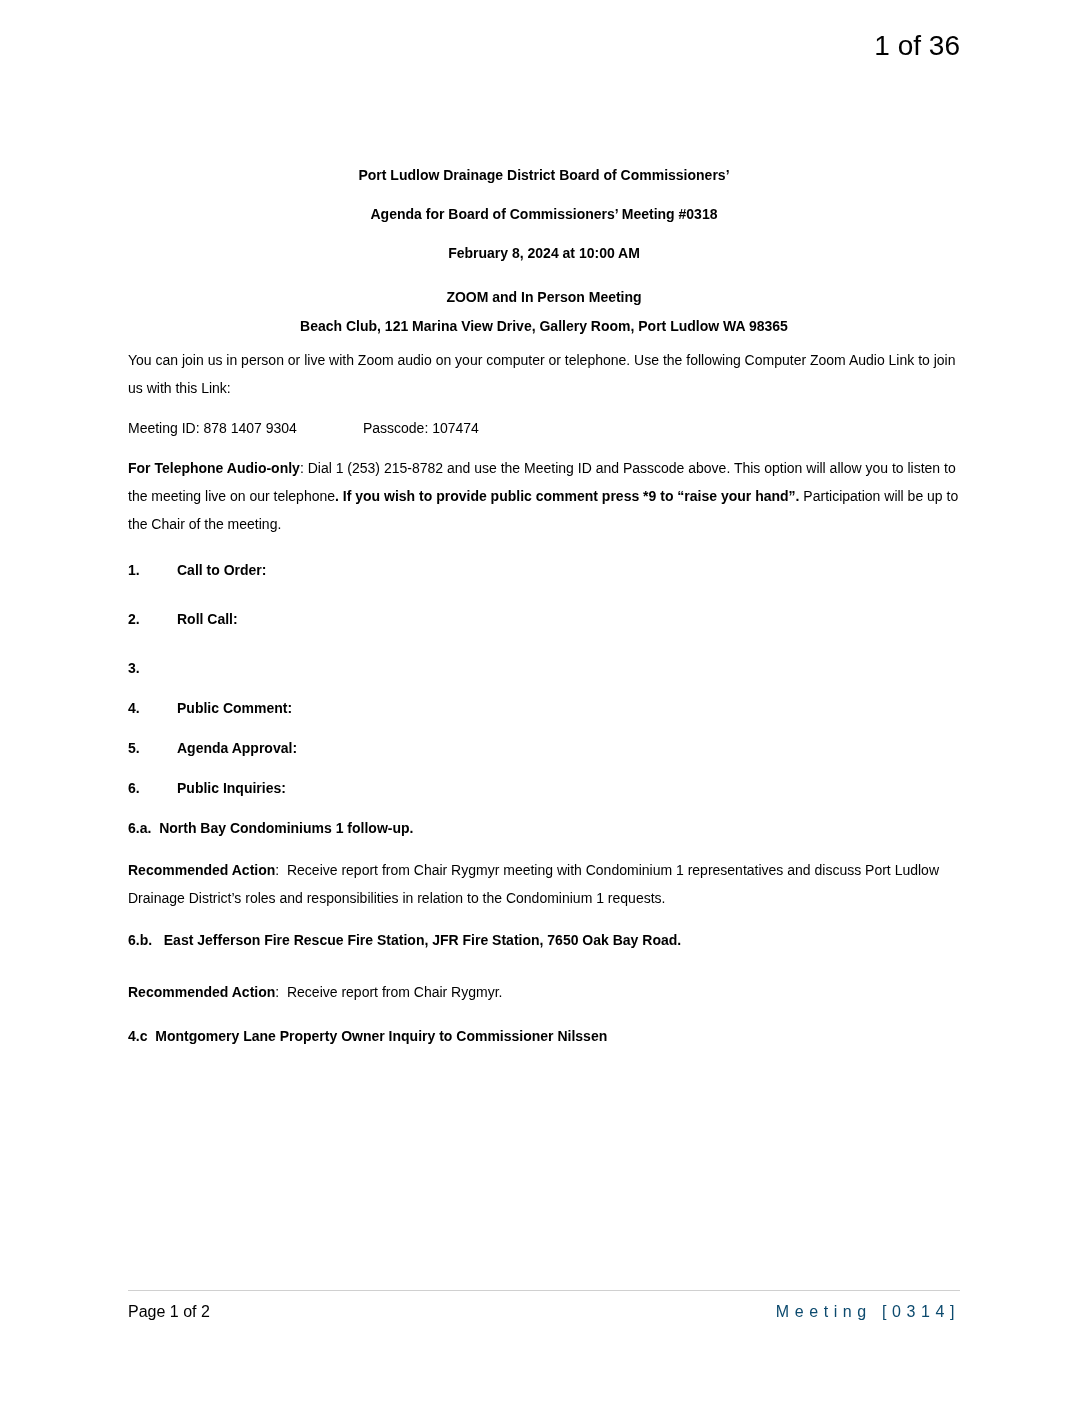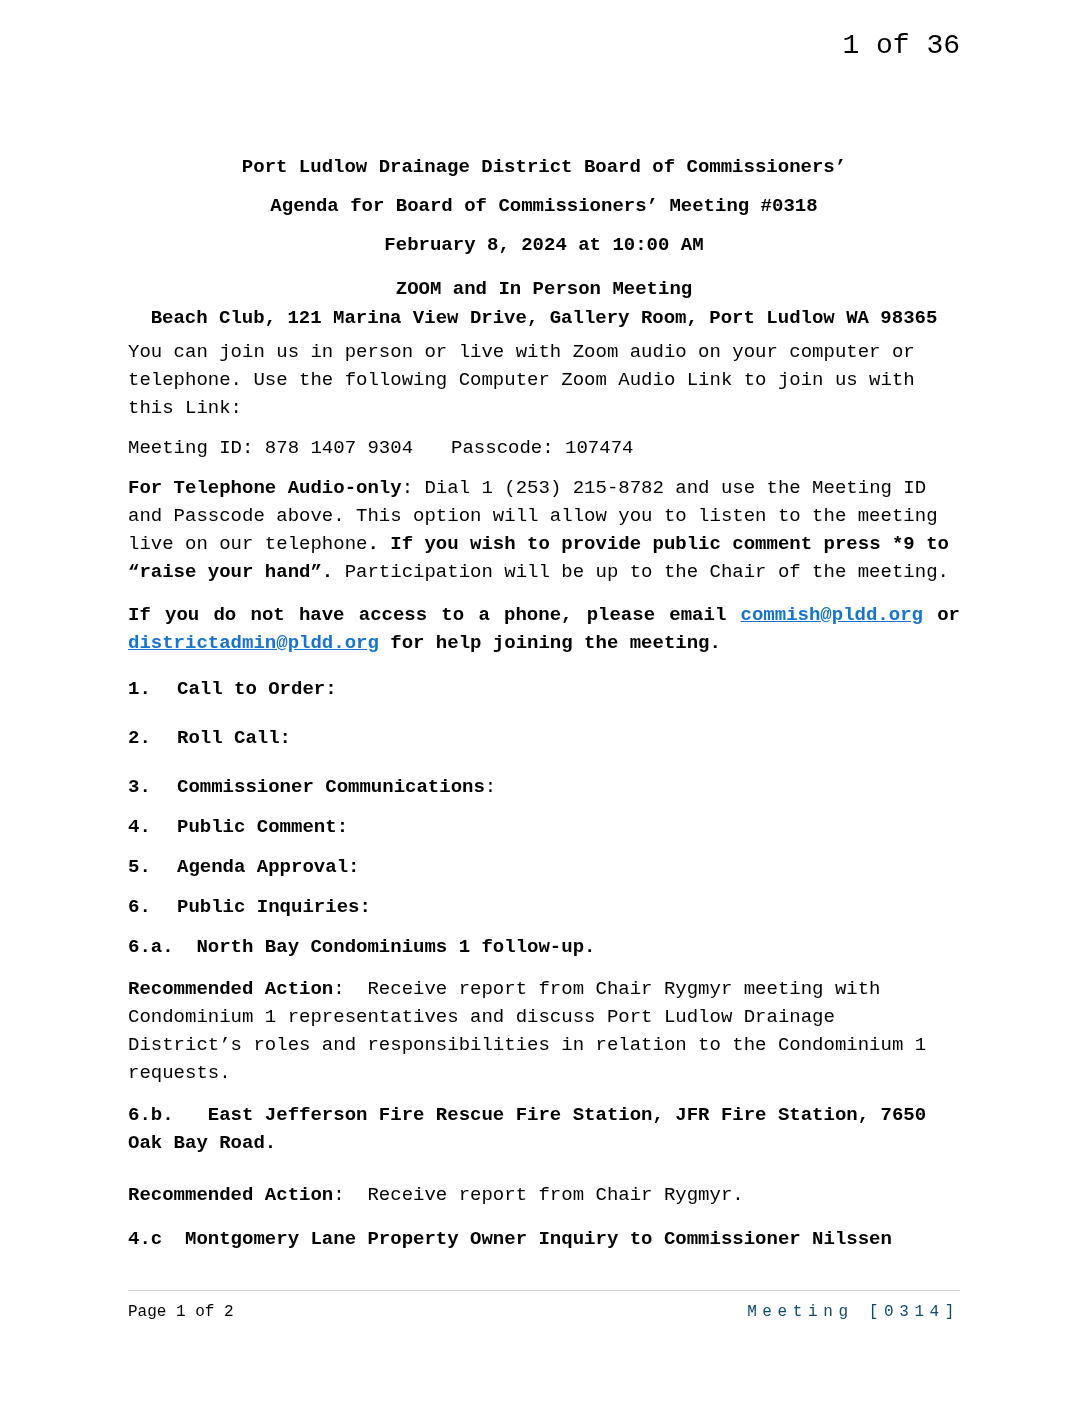--- a/index.html
+++ b/index.html
@@ -1,60 +1,60 @@
 <!DOCTYPE html>
 <html><head>
 <meta charset="utf-8">
 <style>
   html, body { margin: 0; padding: 0; background: #ffffff; }
   .page {
     position: relative;
     width: 1088px;
     height: 1408px;
     background: #ffffff;
-    font-family: Liberation Mono, monospace;
+    font-family: Liberation Sans, sans-serif;
     color: #000000;
     overflow: hidden;
   }
   .page-number {
     position: absolute;
     top: 28px;
     right: 128px;
     font-size: 28px;
     line-height: 36px;
     color: #000000;
   }
   .content {
     position: absolute;
-    top: 8px;
+    top: 16px;
     left: 128px;
     width: 832px;
     padding-top: 140px;
-    font-size: 19px;
+    font-size: 14px;
   }
   .center { text-align: center; }
   .bold { font-weight: bold; }
   .titles div { line-height: 39px; }
   .meeting-type { margin-top: 10px; line-height: 28px; }
   .location { margin-top: 1px; line-height: 28px; text-align: center; }
   p { margin: 0; }
   .para { line-height: 28px; }
   .mt-intro { margin-top: 6px; }
   .mt-link { margin-top: 10px; }
   .mt-id { margin-top: 12px; }
   .mt-tel { margin-top: 12px; }
   .mt-email { margin-top: 15px; }
   .justify { text-align: justify; }
   .link {
     color: #1773d2;
     text-decoration: underline;
     cursor: pointer;
     font-weight: inherit;
   }
-  .passcode { margin-left: 38px; }
+  .passcode { margin-left: 66px; }
   .agenda { margin-top: 18px; }
   .item { display: flex; line-height: 28px; font-weight: bold; }
   .item .num { width: 49px; flex: 0 0 49px; }
   .item.gap-lg { margin-bottom: 21px; }
   .item.gap-sm { margin-bottom: 12px; }
   .suffix { font-weight: normal; }
   .pre { white-space: pre-wrap; }
   .subhead { line-height: 28px; font-weight: bold; }
   .mt-6a { margin-top: 0px; }
   .mt-ra1 { margin-top: 14px; }
@@ -98,34 +98,32 @@
     <div class="center bold meeting-type">ZOOM and In Person Meeting</div>
     <div class="center bold location">Beach Club, 121 Marina View Drive, Gallery Room, Port Ludlow WA 98365</div>
 
     <p class="para mt-intro">You can join us in person or live with Zoom audio on your computer or telephone. Use the following Computer Zoom Audio Link to join us with this Link:</p>
 
 
     <p class="para mt-id"><span>Meeting ID: 878 1407 9304</span><span class="passcode">Passcode: 107474</span></p>
 
     <p class="para mt-tel"><b>For Telephone Audio-only</b><span>: Dial 1 (253) 215-8782 and use the Meeting ID and Passcode above. This option will allow you to listen to the meeting live on our telephone</span><b>. If you wish to provide public comment press *9 to “raise your hand”.</b><span> Participation will be up to the Chair of the meeting.</span></p>
 
-    <p class="para bold justify mt-email"><span>If you do not have access to a phone, please email </span><a class="link">commish@pldd.org</a><span> or </span><a class="link">districtadmin@pldd.org</a><span> for help joining the meeting.</span></p>
 
     <div class="agenda">
       <div class="item gap-lg">
           <span class="num">1.</span>
           <span class="lbl">Call to Order:</span>
         </div>
       <div class="item gap-lg">
           <span class="num">2.</span>
           <span class="lbl">Roll Call:</span>
         </div>
       <div class="item gap-sm">
           <span class="num">3.</span>
-          <span class="lbl"><span>Commissioner Communications</span><span class="suffix">:</span></span>
         </div>
       <div class="item gap-sm">
           <span class="num">4.</span>
           <span class="lbl">Public Comment:</span>
         </div>
       <div class="item gap-sm">
           <span class="num">5.</span>
           <span class="lbl">Agenda Approval:</span>
         </div>
       <div class="item gap-sm">

